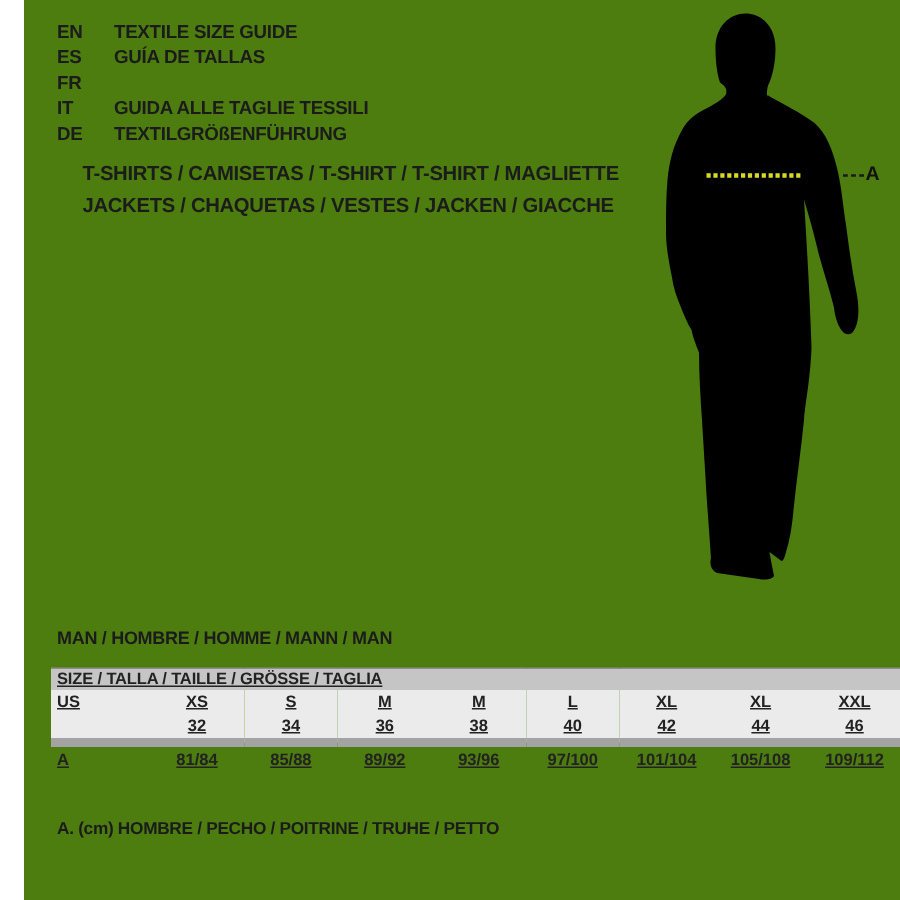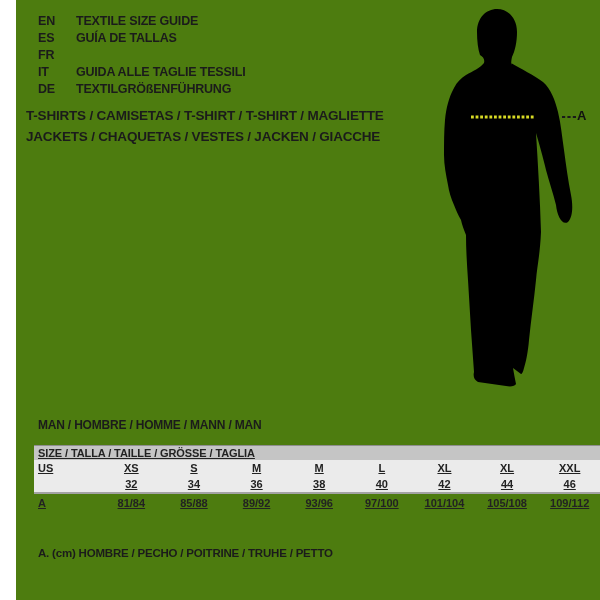--- a/index.html
+++ b/index.html
@@ -10,41 +10,41 @@
     font-family:"Liberation Sans", sans-serif;
     color:#1b1b1b;
     overflow:hidden;
     margin-left:16px;
   }
   
   .lang-block{position:absolute;left:22px;top:13px;}
   .lang-row{display:flex;line-height:17px;font-size:12.5px;font-weight:700;letter-spacing:-0.2px;}
   .lang-row .code{width:38px;flex:0 0 38px;}
   
-  .category-block{position:absolute;left:10px;top:105px;}
+  .category-block{position:absolute;left:39px;top:105px;}
   .category-line{font-size:13.5px;font-weight:700;line-height:21px;letter-spacing:-0.2px;}
   
   .figure-wrap{position:absolute;left:415px;top:5px;width:155px;height:390px;}
   .figure-wrap svg{display:block;width:155px;height:390px;}
   .a-label{position:absolute;left:561px;top:108px;font-size:13px;font-weight:700;color:#111;}
   
   .man-title{position:absolute;left:22px;top:418px;font-size:12px;font-weight:700;letter-spacing:-0.2px;}
   
   .size-table{
     position:absolute;left:18px;top:445px;width:567px;
     border-collapse:collapse;table-layout:fixed;
     font-size:11px;font-weight:700;color:#222;
     border-top:1px solid #8e8e8e;
   }
   .size-table col.label-col{width:66px;}
   .size-table th,.size-table td{padding:0;height:16px;vertical-align:middle;font-weight:700;text-decoration:underline;}
   .size-table th{text-align:left;padding-left:4px;}
   .size-table td{text-align:center;}
   .size-table .table-head th{height:14px;letter-spacing:-0.1px;}
-  .size-table .row-nums{border-bottom:2px solid #a3a3a3;padding-left:48px;}
+  .size-table .row-nums{border-bottom:6px solid #a3a3a3;padding-left:48px;}
   .size-table .row-a td,.size-table .row-a th{height:18px;}
   
   .footnote{position:absolute;left:22px;top:547px;font-size:11.5px;font-weight:700;letter-spacing:-0.2px;}
 </style>
 </head>
 <body>
 
 <div class="page">
 
   <div class="lang-block">

